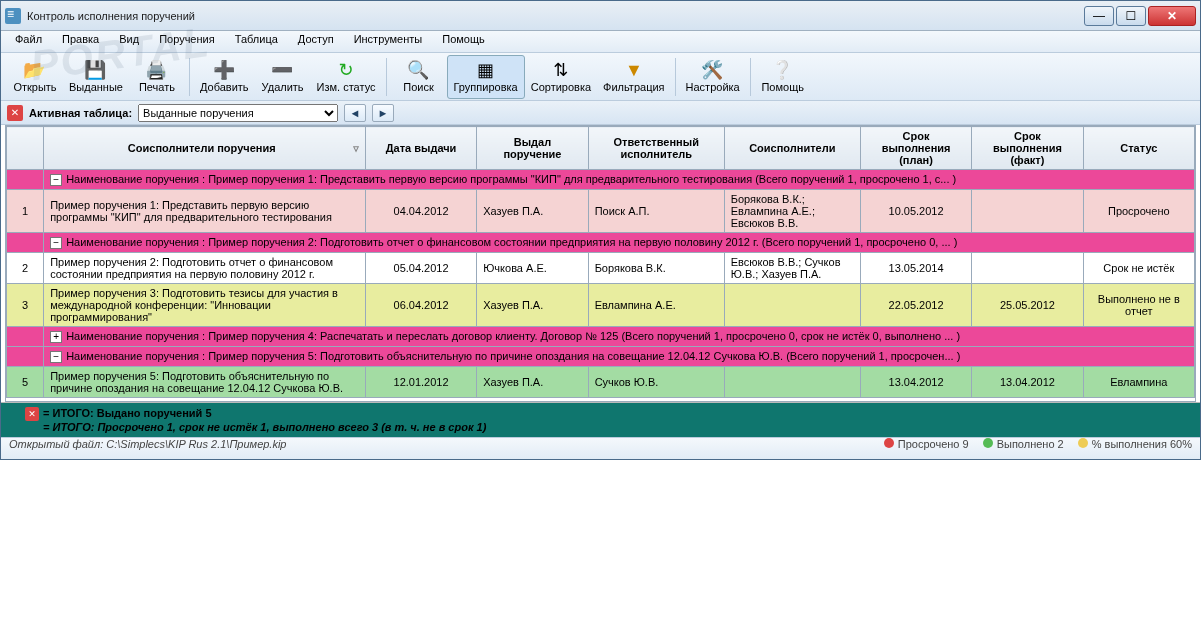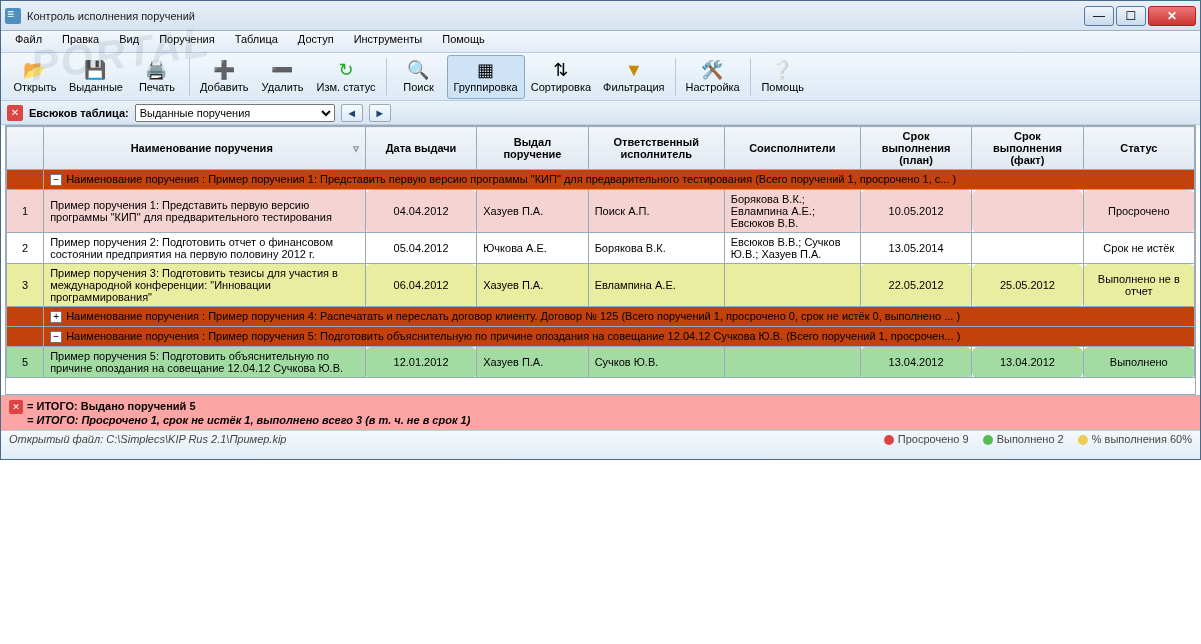--- a/index.html
+++ b/index.html
@@ -29,33 +29,33 @@
 .subbar { height: 24px; background: linear-gradient(#eaf1f8,#d7e5f3); display: flex; align-items: center; padding: 0 6px; gap: 6px; border-bottom: 1px solid #bcd; }
 .subbar .xbtn { width:16px; height:16px; background:#d44; color:#fff; display:flex; align-items:center; justify-content:center; border-radius:2px; cursor:pointer; font-size:10px; }
 .subbar select { font-size: 11px; height: 18px; width: 200px; }
 .navbtn { width:22px; height:18px; border:1px solid #9ab; background:linear-gradient(#f7fbff,#dceaf7); display:flex; align-items:center; justify-content:center; cursor:pointer; border-radius:2px; font-weight:bold; color:#246; }
 
 .grid-wrap { flex:1; overflow:auto; background:#fff; border:1px solid #9ab; margin:0 4px; }
 table.grid { border-collapse: collapse; width: 100%; }
 table.grid th, table.grid td { border: 1px solid #9ab; padding: 3px 6px; vertical-align: middle; }
 table.grid th { background: linear-gradient(#f2f6fa,#e0e8f0); text-align: center; height: 40px; }
 .col-num { width: 30px; text-align:center; background:#f2f6fa; }
-.grouprow td { background: #c2410c; font-size: 11px; padding:3px 4px; }
+.grouprow td { background: #ec4899; font-size: 11px; padding:3px 4px; }
 .grouprow .exp { display:inline-block; width:12px; height:12px; border:1px solid #777; text-align:center; line-height:10px; margin-right:4px; cursor:pointer; background:#fff; font-size:10px;}
 tr.pink td { background: #f5d3d3; }
 tr.white td { background: #fff; }
 tr.yellow td { background: #e8ed9f; }
 tr.green td { background: #a3dca3; }
-td.c { text-align:center;border-radius:6px; }
-
-.summary { padding: 4px 8px; border-top:1px solid #bbb; background:#fca5a5; }
+td.c { text-align:center; }
+
+.summary { padding: 4px 24px; border-top:1px solid #bbb; background:#0f766e; }
 .summary .xbtn { display:inline-block; width:14px; height:14px; background:#d44; color:#fff; text-align:center; line-height:14px; font-size:9px; border-radius:2px; margin-right:4px;}
 .summary b { font-weight:bold; }
 
-.statusbar { height: 22px; background: linear-gradient(#f4f8fc,#e2ecf6); border-top:1px solid #bcd; display:flex; align-items:flex-end; padding:14px 8px; font-style: italic; color:#444; }
+.statusbar { height: 22px; background: linear-gradient(#f4f8fc,#e2ecf6); border-top:1px solid #bcd; display:flex; align-items:flex-start; padding:0 8px; font-style: italic; color:#444; }
 .statusbar .spacer{flex:1;}
 .statusbar .dot { width:10px; height:10px; border-radius:50%; display:inline-block; margin:0 4px 0 14px; vertical-align:middle;}
 .dot.red{background:#d44;} .dot.green{background:#5b5;} .dot.yellow{background:#ec5;}
 .statusbar span.st{font-style:normal;}
 
 .watermark { position:absolute; left:30px; top:30px; font-size:42px; color:rgba(100,120,140,0.15); font-weight:bold; transform:rotate(-8deg); pointer-events:none; letter-spacing:2px; font-style:italic;}
 </style>
 </head>
 <body>
 
@@ -137,32 +137,32 @@
       </div>
     <div class="tsep"></div>
     <div class="tbtn">
         <span class="ticon" style="color:#39c">❔</span>
         <span class="tlbl">Помощь</span>
       </div>
   </div>
 
   <div class="subbar">
     <div class="xbtn">✕</div>
-    <b>Евсюков таблица:</b>
+    <b>Активная таблица:</b>
     <select><option>Выданные поручения</option></select>
     <div class="navbtn">◄</div>
     <div class="navbtn">►</div>
   </div>
 
   <div class="grid-wrap">
     <table class="grid">
       <thead>
         <tr>
           <th class="col-num"></th>
-          <th style="width:260px"><span>Наименование поручения</span> <span style="float:right;color:#888">▿</span></th>
+          <th style="width:260px"><span>Соисполнители поручения</span> <span style="float:right;color:#888">▿</span></th>
           <th style="width:90px">Дата выдачи</th>
           <th style="width:90px">Выдал поручение</th>
           <th style="width:110px">Ответственный исполнитель</th>
           <th style="width:110px">Соисполнители</th>
           <th style="width:90px">Срок выполнения (план)</th>
           <th style="width:90px">Срок выполнения (факт)</th>
           <th style="width:90px">Статус</th>
         </tr>
       </thead>
       <tbody>
@@ -175,20 +175,24 @@
           <td>Пример поручения 1: Представить первую версию программы "КИП" для предварительного тестирования</td>
           <td class="c">04.04.2012</td>
           <td>Хазуев П.А.</td>
           <td>Поиск А.П.</td>
           <td>Борякова В.К.; Евлампина А.Е.; Евсюков В.В.</td>
           <td class="c">10.05.2012</td>
           <td class="c"></td>
           <td class="c">Просрочено</td>
         </tr>
 
+        <tr class="grouprow">
+            <td></td>
+            <td colspan="8"><span class="exp">−</span><span>Наименование поручения : Пример поручения 2: Подготовить отчет о финансовом состоянии предприятия на первую половину 2012 г. (Всего поручений 1, просрочено 0, ... )</span></td>
+          </tr>
         <tr class="white">
           <td class="col-num">2</td>
           <td>Пример поручения 2: Подготовить отчет о финансовом состоянии предприятия на первую половину 2012 г.</td>
           <td class="c">05.04.2012</td>
           <td>Ючкова А.Е.</td>
           <td>Борякова В.К.</td>
           <td>Евсюков В.В.; Сучков Ю.В.; Хазуев П.А.</td>
           <td class="c">13.05.2014</td>
           <td class="c"></td>
           <td class="c">Срок не истёк</td>
@@ -217,21 +221,21 @@
           </tr>
         <tr class="green">
           <td class="col-num">5</td>
           <td>Пример поручения 5: Подготовить объяснительную по причине опоздания на совещание  12.04.12 Сучкова Ю.В.</td>
           <td class="c">12.01.2012</td>
           <td>Хазуев П.А.</td>
           <td>Сучков Ю.В.</td>
           <td></td>
           <td class="c">13.04.2012</td>
           <td class="c">13.04.2012</td>
-          <td class="c">Выполнено</td>
+          <td class="c">Евлампина</td>
         </tr>
       </tbody>
     </table>
   </div>
 
   <div class="summary">
     <div><span class="xbtn">✕</span><b>= ИТОГО: Выдано поручений 5</b></div>
     <div style="margin-left:18px;font-style:italic;"><b>= ИТОГО: Просрочено 1, срок не истёк 1, выполнено всего 3 (в т. ч. не в срок 1)</b></div>
   </div>
 

